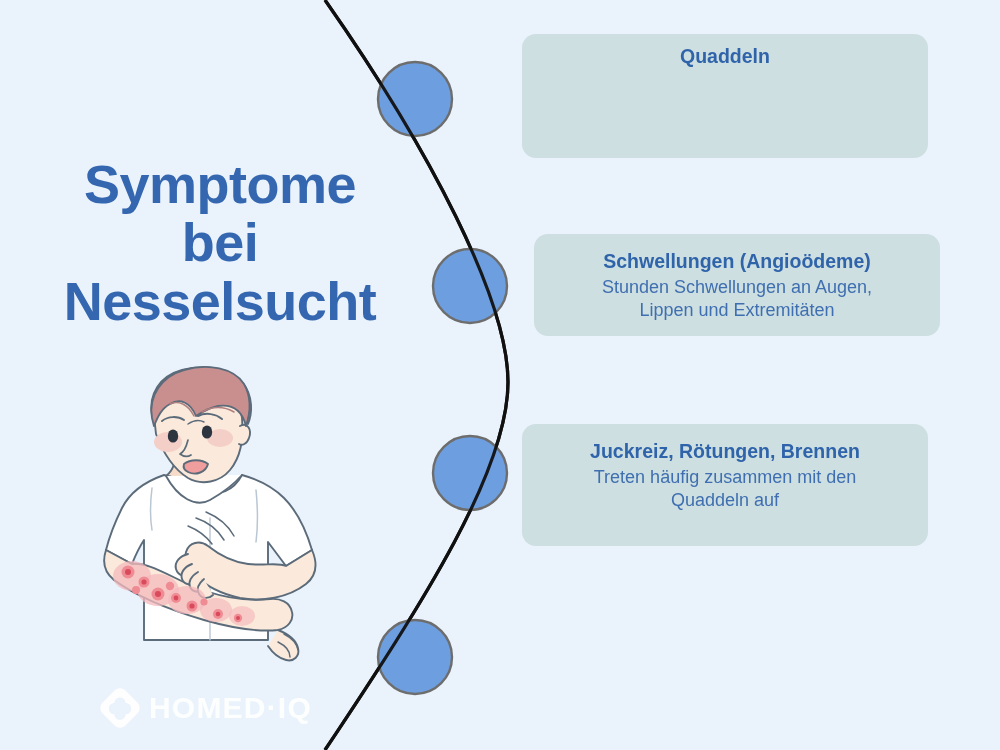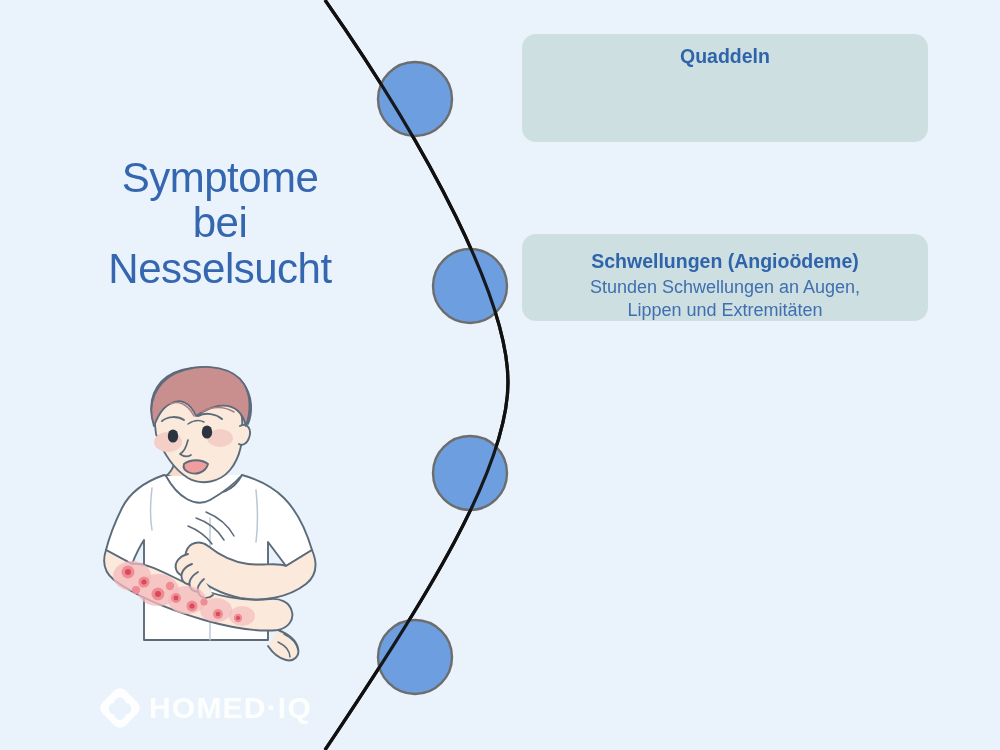--- a/index.html
+++ b/index.html
@@ -20,23 +20,23 @@
     overflow: hidden;
   }
 
   
   #page-title {
     position: absolute;
     left: 10px;
     top: 155px;
     width: 420px;
     text-align: center;
-    font-size: 42px;
+    font-size: 54px;
     line-height: 1.08;
-    font-weight: 400;
+    font-weight: 700;
     color: #3567b0;
     letter-spacing: -0.5px;
     white-space: pre-line;
   }
 
   
   #connector-layer {
     position: absolute;
     left: 0;
     top: 0;
@@ -62,22 +62,22 @@
     line-height: 1.25;
     margin-bottom: 3px;
   }
   .card-body {
     font-size: 18px;
     font-weight: 400;
     color: #3f6fb0;
     line-height: 1.28;
     white-space: pre-line;
   }
-  #card-0 { top: 34px;  height: 108px; }
-  #card-1 { top: 234px; height: 87px; padding-top: 15px; }
+  #card-0 { top: 34px;  height: 124px; }
+  #card-1 { top: 234px; height: 102px; padding-top: 15px; margin-left: 12px; }
   #card-2 { top: 424px; height: 122px; padding-top: 15px; }
   #card-3 { top: 598px; height: 126px; padding-top: 11px; }
 
   
   #person-illustration {
     position: absolute;
     left: 92px;
     top: 358px;
     width: 240px;
     height: 350px;
@@ -132,20 +132,25 @@
   <div class="info-card" id="card-0">
     <div class="card-title">Quaddeln</div>
   </div>
 
   <div class="info-card" id="card-1">
     <div class="card-title">Schwellungen (Angioödeme)</div>
     <div class="card-body">Stunden Schwellungen an Augen,
 Lippen und Extremitäten</div>
   </div>
 
+  <div class="info-card" id="card-2">
+    <div class="card-title">Juckreiz, Rötungen, Brennen</div>
+    <div class="card-body">Treten häufig zusammen mit den
+Quaddeln auf</div>
+  </div>
 
 
   <svg id="person-illustration" viewBox="0 0 240 350">
     <g stroke="#5c6b7a" stroke-width="1.9" stroke-linecap="round" stroke-linejoin="round" fill="none">
 
       <path d="M83 86 C84 104 82 112 74 118 L118 126 L124 96 Z" fill="#f6dcc8" stroke="#5c6b7a"></path>
       <path d="M84 96 C95 112 112 116 124 110" stroke="#5c6b7a" fill="none"></path>
 
       <path d="M72 117
                C52 124 38 134 30 150

